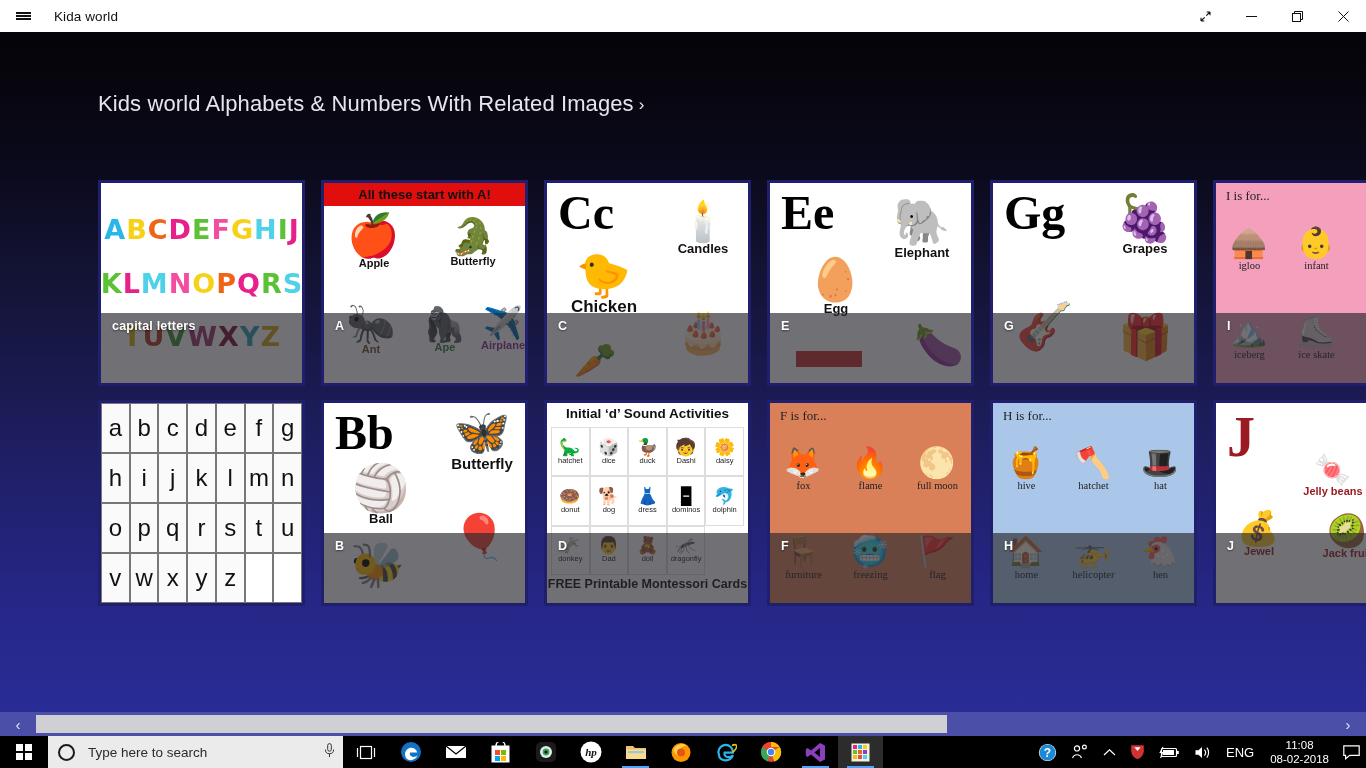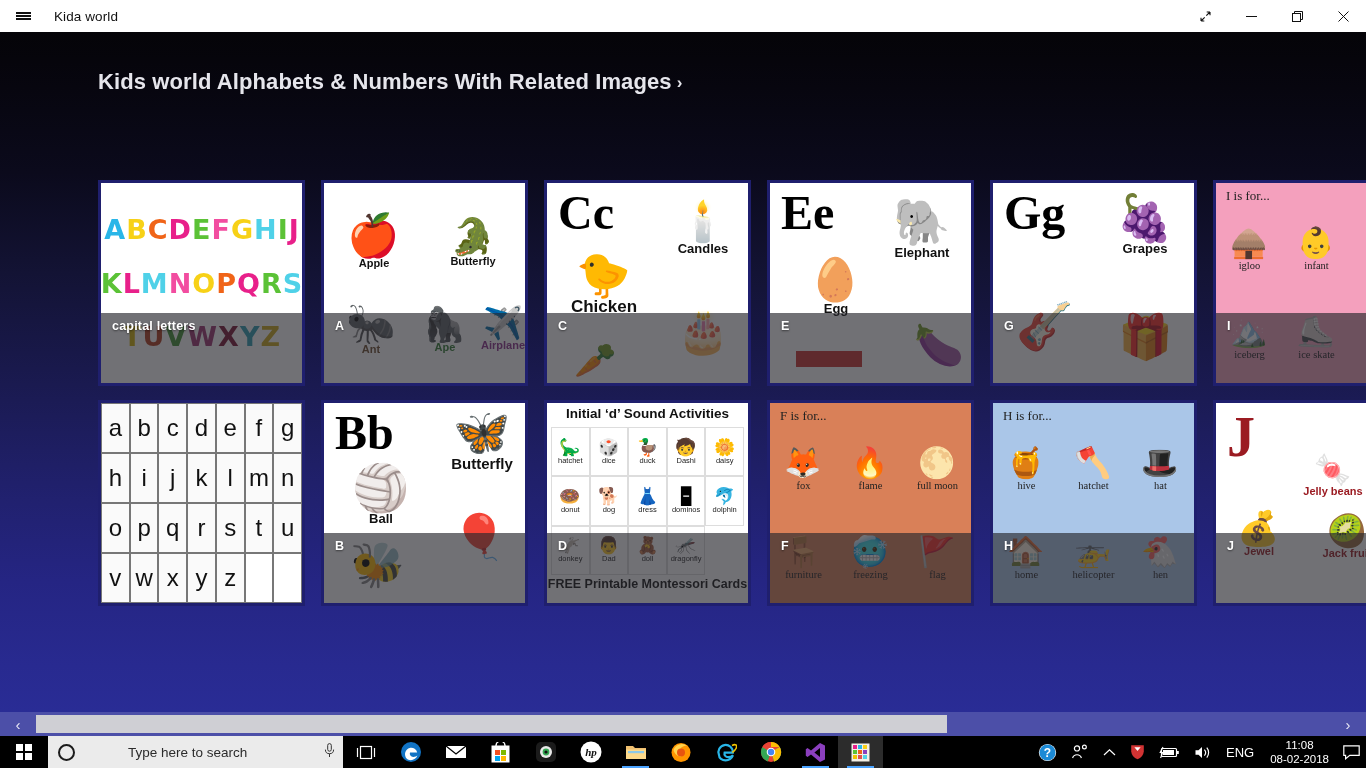--- a/index.html
+++ b/index.html
@@ -29,21 +29,21 @@
     position:absolute; left:0; top:32px; width:1366px; height:704px;
     background:linear-gradient(to bottom,
        #050408 0%, #07060f 8%, #0b0a1c 20%, #131334 34%,
        #1a1a50 50%, #20206b 64%, #252583 78%, #282a90 90%, #2a2d98 100%);
     overflow:hidden;
   }
 
   #pagehead{ position:absolute; left:98px; top:33px; }
   #pagetitle{ font-size:50px; font-weight:300; color:#f2f2f5; line-height:1;
               letter-spacing:.2px;}
-  #subtitle{ margin-top:4px; font-size:22px; font-weight:700; color:#e6e6ec;
+  #subtitle{ margin-top:26px; font-size:22px; font-weight:400; color:#e6e6ec;
              letter-spacing:.1px; cursor:pointer; display:inline-block;}
   #subtitle .chev{ font-size:17px; margin-left:5px; position:relative; top:-1px;}
 
   
   #grid{ position:absolute; left:98px; top:148px; width:1300px;}
   .tilerow{ display:flex; gap:16px; margin-bottom:14px;}
   .tile{
     width:207px; height:206px; position:relative; overflow:hidden;
     border:3px solid #1f1f6e; background:#fff; cursor:pointer; flex:0 0 auto;
   }
@@ -122,21 +122,21 @@
     position:absolute; left:0; bottom:0; width:1366px; height:32px;
     background:#000; display:flex; align-items:center; z-index:40;
   }
   #startbtn{ width:48px; height:32px; display:flex; align-items:center;
      justify-content:center; cursor:pointer;}
   #startbtn .win{ width:16px; height:16px; display:grid;
      grid-template-columns:1fr 1fr; grid-template-rows:1fr 1fr; gap:2px;}
   #startbtn .win i{ background:#fff; display:block;}
   #searchbox{
     width:295px; height:32px; background:#ebebeb; display:flex; align-items:center;
-    padding:0 8px 0 10px; cursor:text;gap:40px;
+    padding:0 8px 0 10px; cursor:text;
   }
   #searchbox .circ{ width:17px; height:17px; border:2px solid #1b1b1b;
      border-radius:50%; flex:0 0 auto;}
   #searchtext{ font-size:13.5px; color:#2b2b2b; margin-left:13px; flex:1;}
   #micicon{ font-size:14px; color:#333;}
   .tbicon{ width:45px; height:32px; display:flex; align-items:center;
      justify-content:center; cursor:pointer; position:relative;}
   .tbicon.active{ background:#2c2c2c;}
   .tbicon .underline{ position:absolute; bottom:0; left:9px; right:9px; height:2px;
      background:#4aa3ff;}
@@ -232,20 +232,21 @@
               <span style="color:#7a1030">X</span>
               <span style="color:#2b9bb0">Y</span>
               <span style="color:#caa81a">Z</span>
           </div>
         </div>
         <div class="cap">capital letters</div>
       </div>
 
       <div class="tile">
         <div class="art card">
+          <div class="banner">All these start with  A!</div>
           <div class="obj" style="left:14px; top:32px; width:72px;">
             <span class="emoji" style="font-size:42px">🍎</span>
             <span>Apple</span>
           </div>
           <div class="obj" style="left:104px; top:36px; width:90px;">
             <span class="emoji" style="font-size:36px">🐊</span>
             <span>Butterfly</span>
           </div>
           <div class="obj" style="left:8px; top:120px; width:78px;">
             <span class="emoji" style="font-size:40px">🐜</span>

